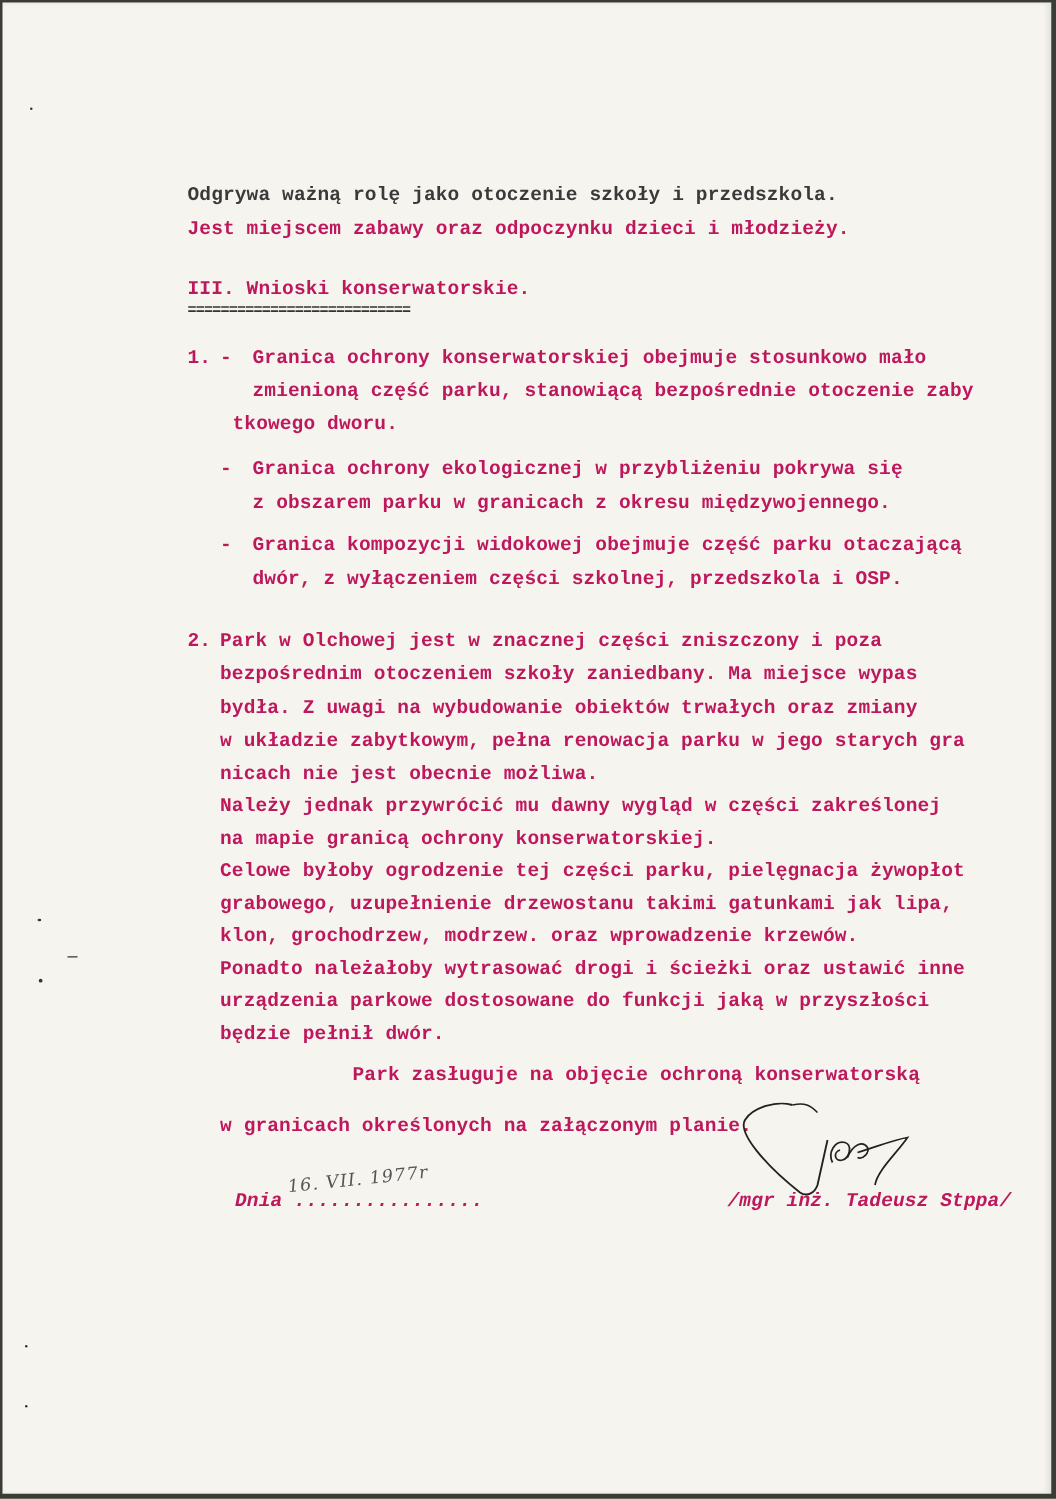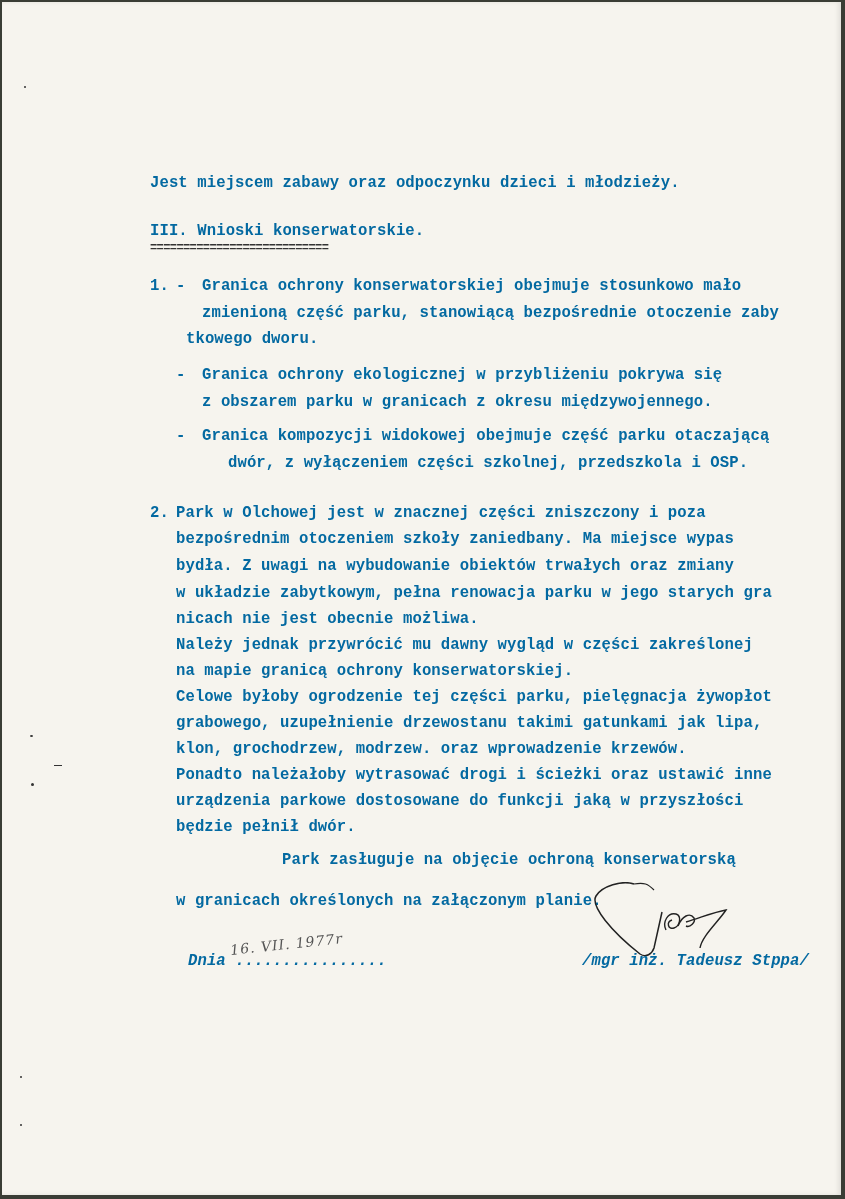--- a/index.html
+++ b/index.html
@@ -25,21 +25,21 @@
     .speck {
       position: absolute;
       background: #333;
       border-radius: 50%;
     }
     .tw {
       position: absolute;
       font-family: "Liberation Mono", "DejaVu Sans Mono", monospace;
       font-size: 15.6px;
       font-weight: bold;
-      color: #0369a1;
+      color: #be185d;
       white-space: pre;
       letter-spacing: 0.1px;
       line-height: 1;
     }
     .light { color: #3a3a3a; }
     .underline-eq {
       position: absolute;
       font-family: "Liberation Mono", "DejaVu Sans Mono", monospace;
       font-size: 12px;
       font-weight: bold;
@@ -71,38 +71,39 @@
 
 <div class="page">
 
   <div class="speck" style="left:22px;top:84px;width:2px;height:2px;"></div>
   <div class="speck" style="left:28px;top:733px;width:3px;height:2px;"></div>
   <div class="speck" style="left:29px;top:781px;width:3px;height:3px;"></div>
   <div class="speck" style="left:52px;top:763px;width:8px;height:1px;border-radius:0;"></div>
   <div class="speck" style="left:18px;top:1074px;width:2px;height:2px;"></div>
   <div class="speck" style="left:18px;top:1122px;width:2px;height:2px;"></div>
 
+  <div class="tw light" style="left:148px;top:147px;">Odgrywa ważną rolę jako otoczenie szkoły i przedszkola.</div>
   <div class="tw" style="left:148px;top:174px;">Jest miejscem zabawy oraz odpoczynku dzieci i młodzieży.</div>
 
   <div class="tw" style="left:148px;top:222px;">III. Wnioski konserwatorskie.</div>
   <div class="underline-eq" style="left:148px;top:240px;">===========================</div>
 
   <div class="tw" style="left:148px;top:277px;">1.</div>
   <div class="tw" style="left:174px;top:277px;">-</div>
   <div class="tw" style="left:200px;top:277px;">Granica ochrony konserwatorskiej obejmuje stosunkowo mało</div>
   <div class="tw" style="left:200px;top:304px;">zmienioną część parku, stanowiącą bezpośrednie otoczenie zaby</div>
   <div class="tw" style="left:184px;top:330px;">tkowego dworu.</div>
 
   <div class="tw" style="left:174px;top:366px;">-</div>
   <div class="tw" style="left:200px;top:366px;">Granica ochrony ekologicznej w przybliżeniu pokrywa się</div>
   <div class="tw" style="left:200px;top:393px;">z obszarem parku w granicach z okresu międzywojennego.</div>
 
   <div class="tw" style="left:174px;top:427px;">-</div>
   <div class="tw" style="left:200px;top:427px;">Granica kompozycji widokowej obejmuje część parku otaczającą</div>
-  <div class="tw" style="left:200px;top:454px;margin-left:26px;">dwór, z wyłączeniem części szkolnej, przedszkola i OSP.</div>
+  <div class="tw" style="left:200px;top:454px;">dwór, z wyłączeniem części szkolnej, przedszkola i OSP.</div>
 
   <div class="tw" style="left:148px;top:504px;">2.</div>
   <div class="tw" style="left:174px;top:504px;">Park w Olchowej jest w znacznej części zniszczony i poza</div>
   <div class="tw" style="left:174px;top:530px;">bezpośrednim otoczeniem szkoły zaniedbany. Ma miejsce wypas</div>
   <div class="tw" style="left:174px;top:557px;">bydła. Z uwagi na wybudowanie obiektów trwałych oraz zmiany</div>
   <div class="tw" style="left:174px;top:584px;">w układzie zabytkowym, pełna renowacja parku w jego starych gra</div>
   <div class="tw" style="left:174px;top:610px;">nicach nie jest obecnie możliwa.</div>
   <div class="tw" style="left:174px;top:636px;">Należy jednak przywrócić mu dawny wygląd w części zakreślonej</div>
   <div class="tw" style="left:174px;top:662px;">na mapie granicą ochrony konserwatorskiej.</div>
   <div class="tw" style="left:174px;top:688px;">Celowe byłoby ogrodzenie tej części parku, pielęgnacja żywopłot</div>

